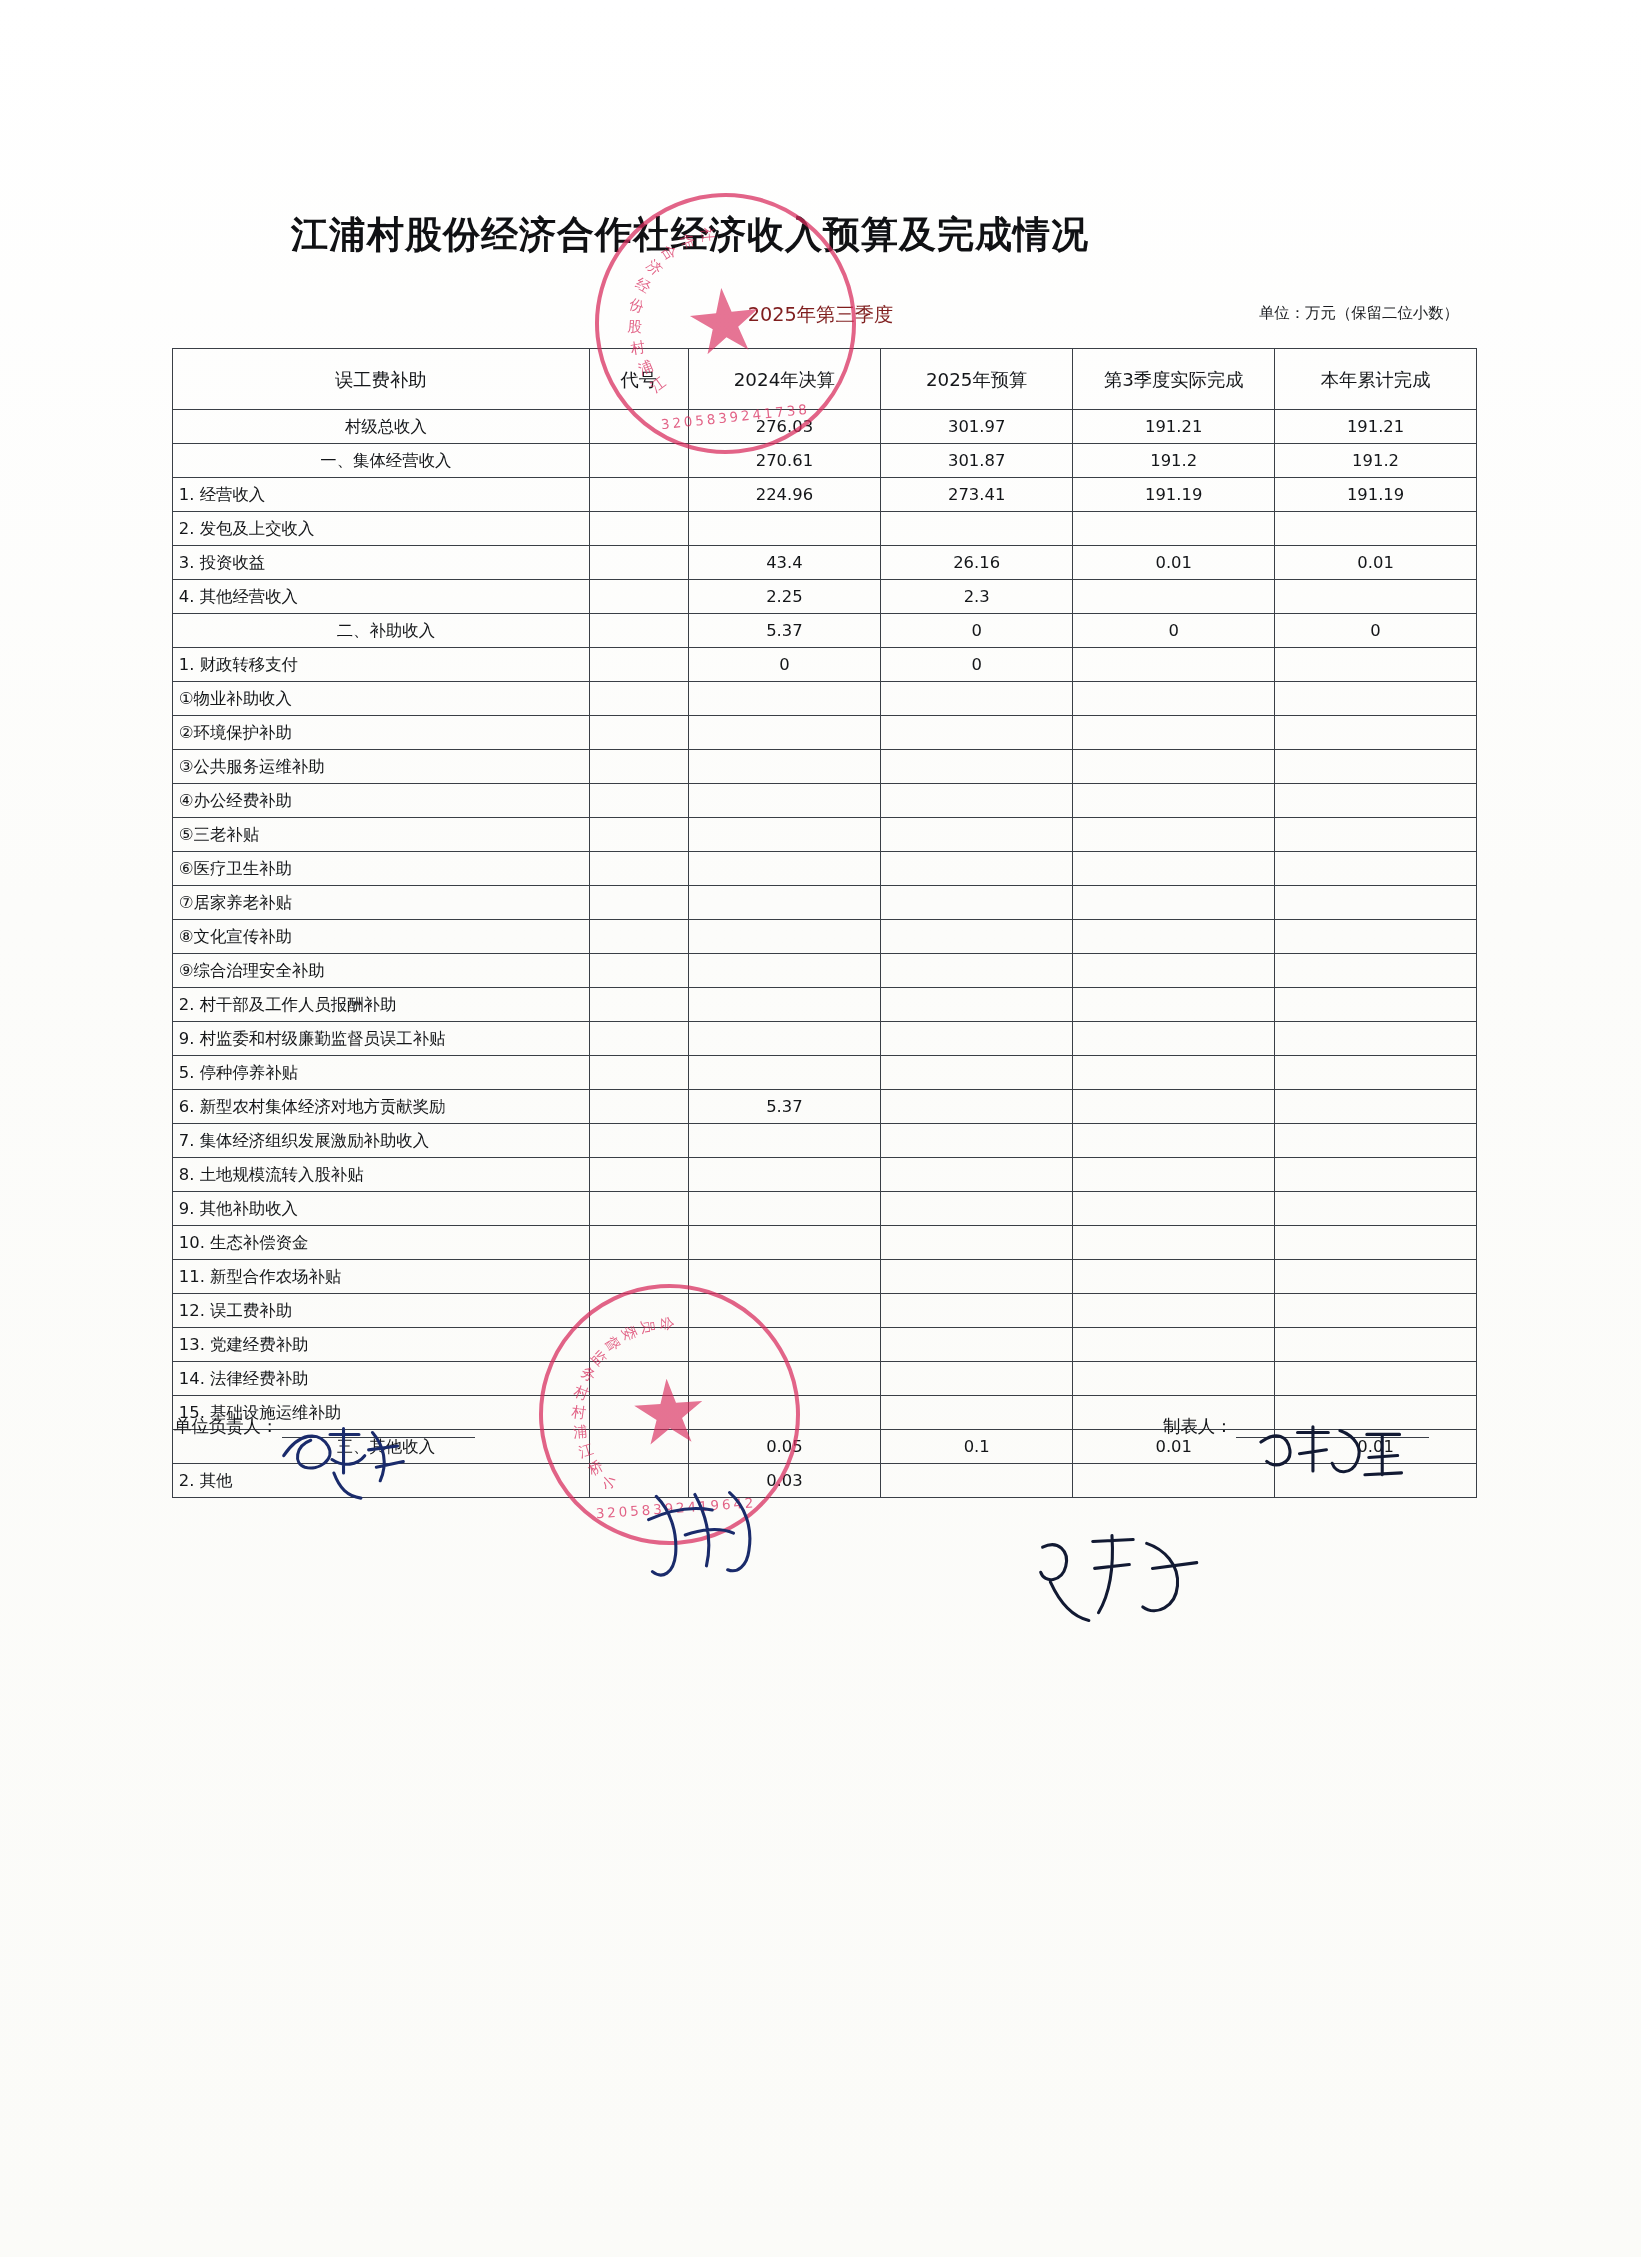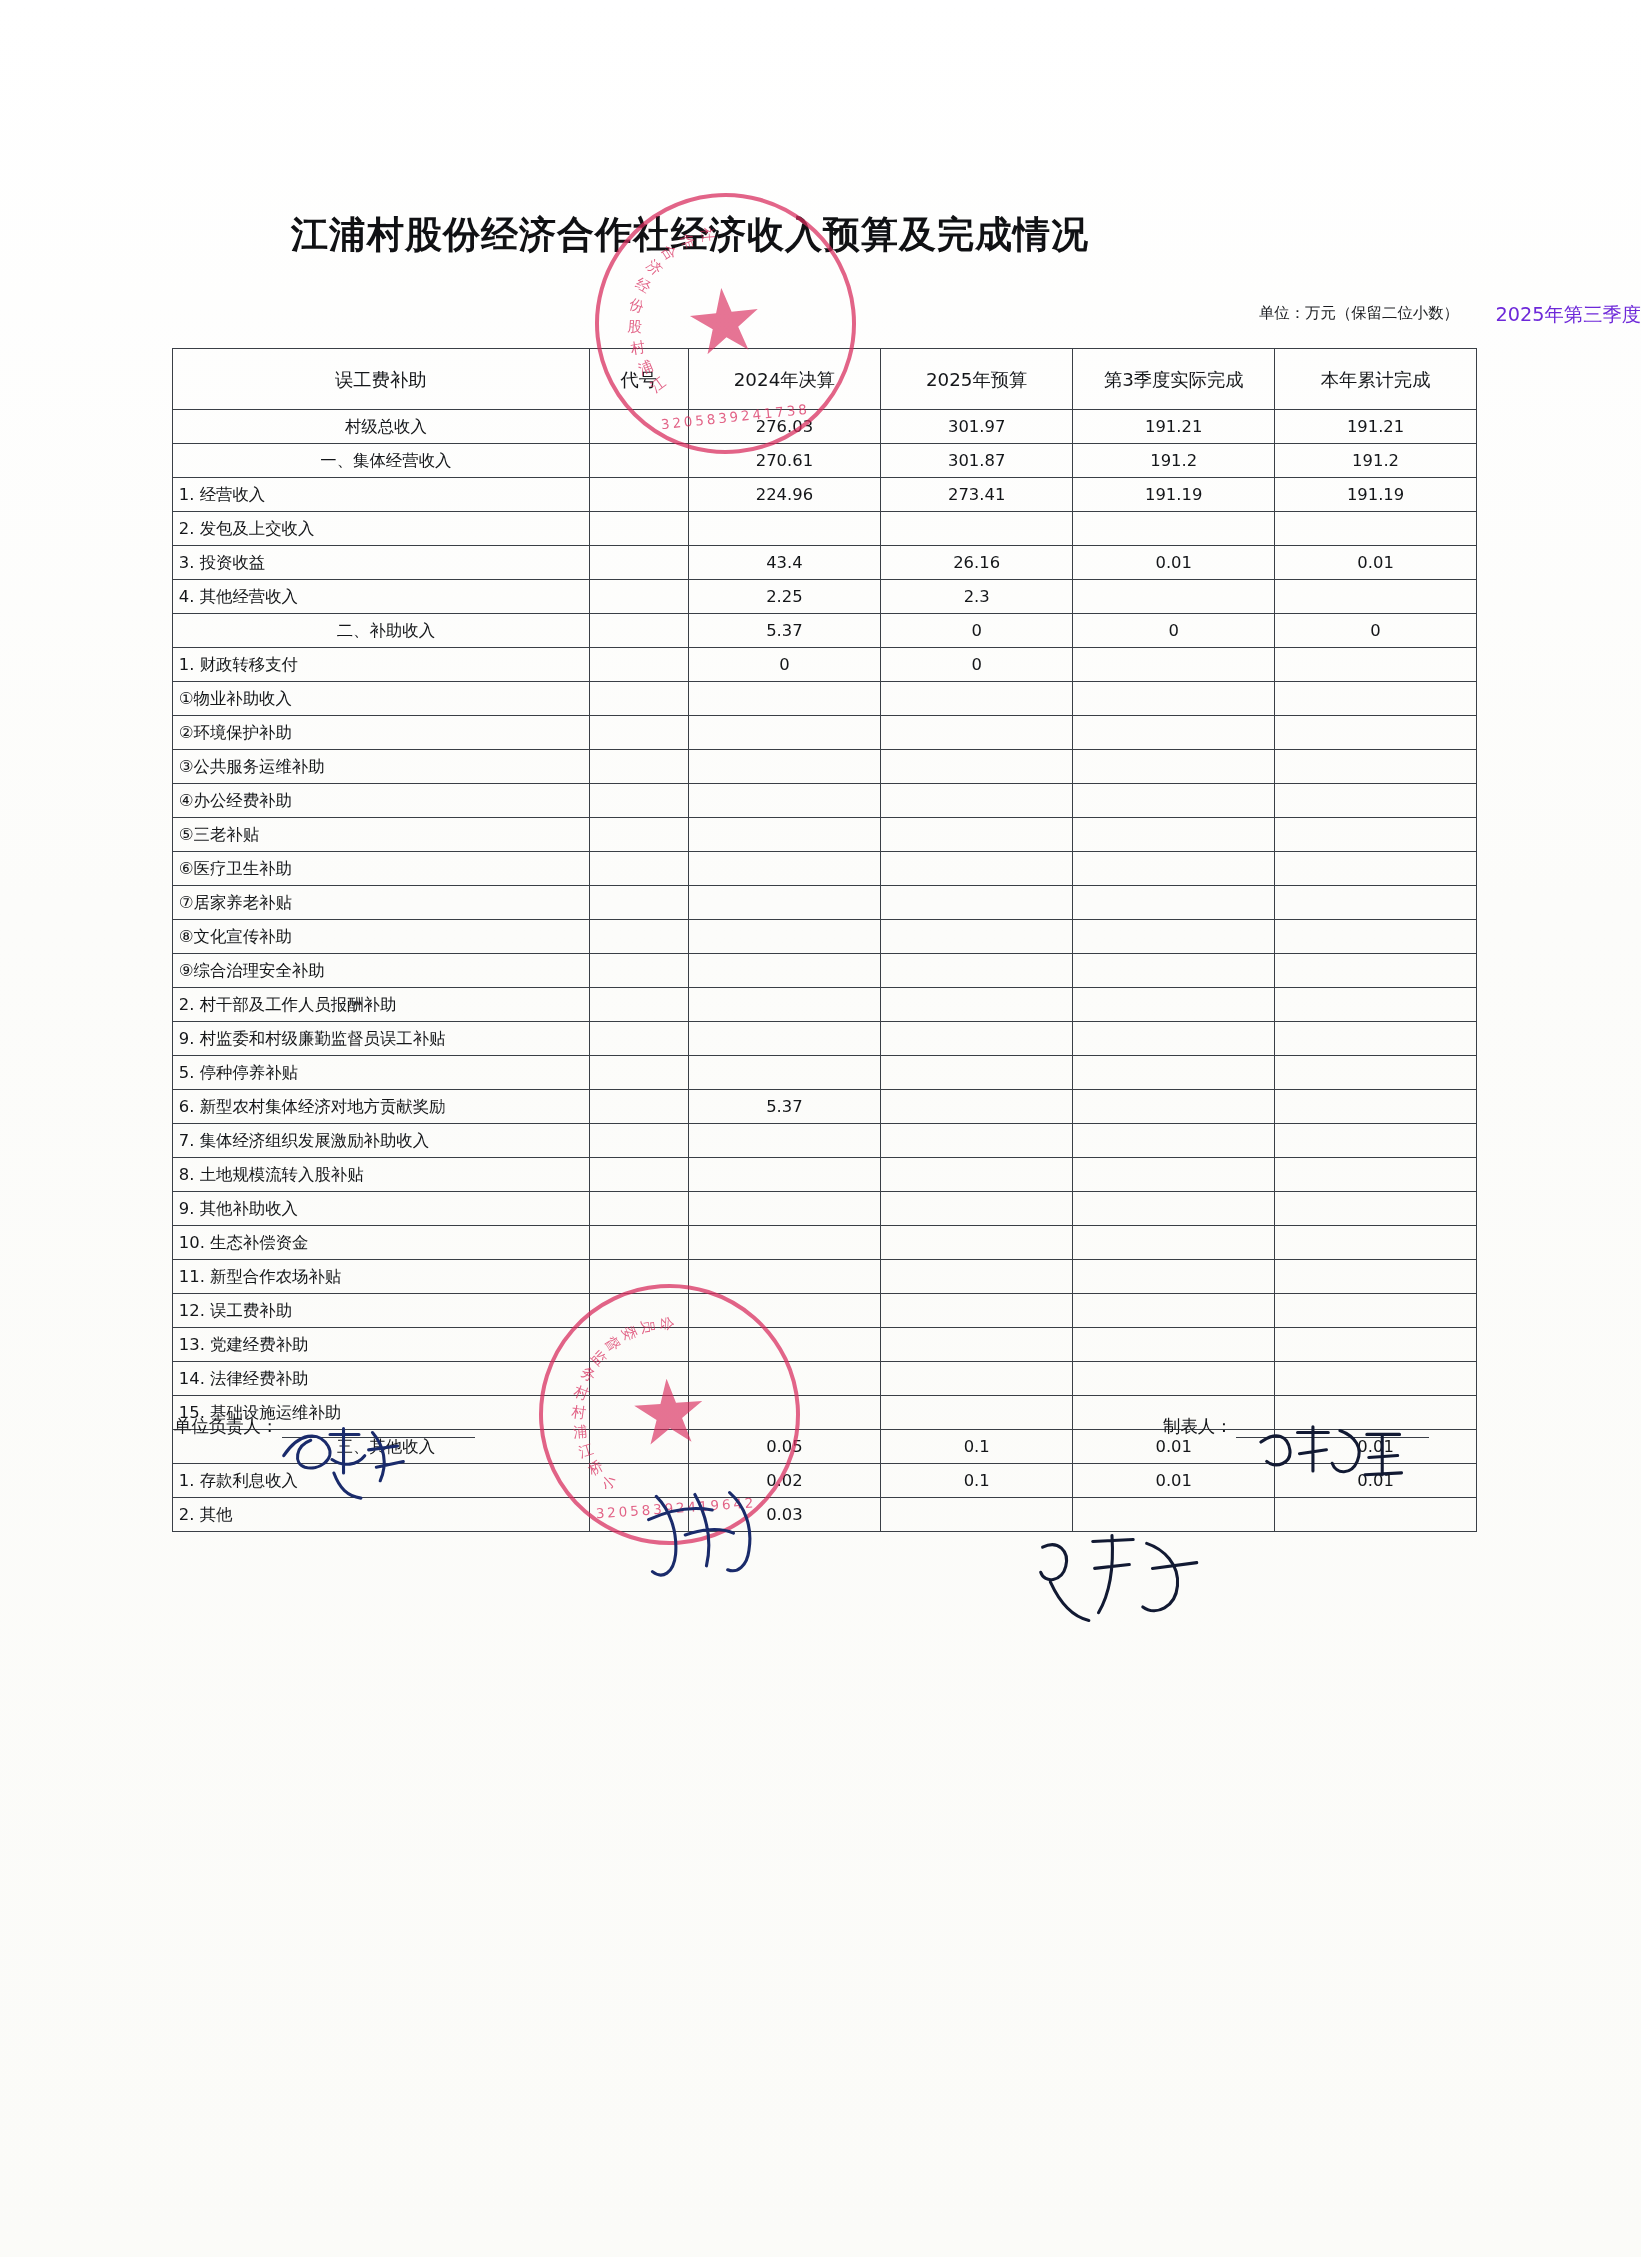--- a/index.html
+++ b/index.html
@@ -29,23 +29,23 @@
     text-align:center;
     font-size:37px;
     font-weight:bold;
     letter-spacing:1px;
     font-family:"DejaVu Sans","Liberation Sans",sans-serif;
     color:#101114;
   }
   .doc-subtitle{
     position:absolute;
     top:301px;left:0;width:1641px;
-    text-align:right;
+    text-align:center;
     font-size:19.3px;
-    color:#6d28d9;
+    color:#7f1d1d;
   }
   .unit-note{
     position:absolute;
     top:303px;right:182px;
     font-size:15.4px;
     color:#1a1c20;
   }
   table.main{
     position:absolute;
     top:348px;left:172px;
@@ -433,28 +433,20 @@
         </tr>
         <tr>
           <td class="item center">三、其他收入</td>
           <td class="num"></td>
           <td class="num">0.05</td>
           <td class="num">0.1</td>
           <td class="num">0.01</td>
           <td class="num">0.01</td>
         </tr>
         <tr>
-          <td class="item">1. 存款利息收入</td>
-          <td class="num"></td>
-          <td class="num">0.02</td>
-          <td class="num">0.1</td>
-          <td class="num">0.01</td>
-          <td class="num">0.01</td>
-        </tr>
-        <tr>
           <td class="item">2. 其他</td>
           <td class="num"></td>
           <td class="num">0.03</td>
           <td class="num"></td>
           <td class="num"></td>
           <td class="num"></td>
         </tr>
       </tbody>
   </table>
 

